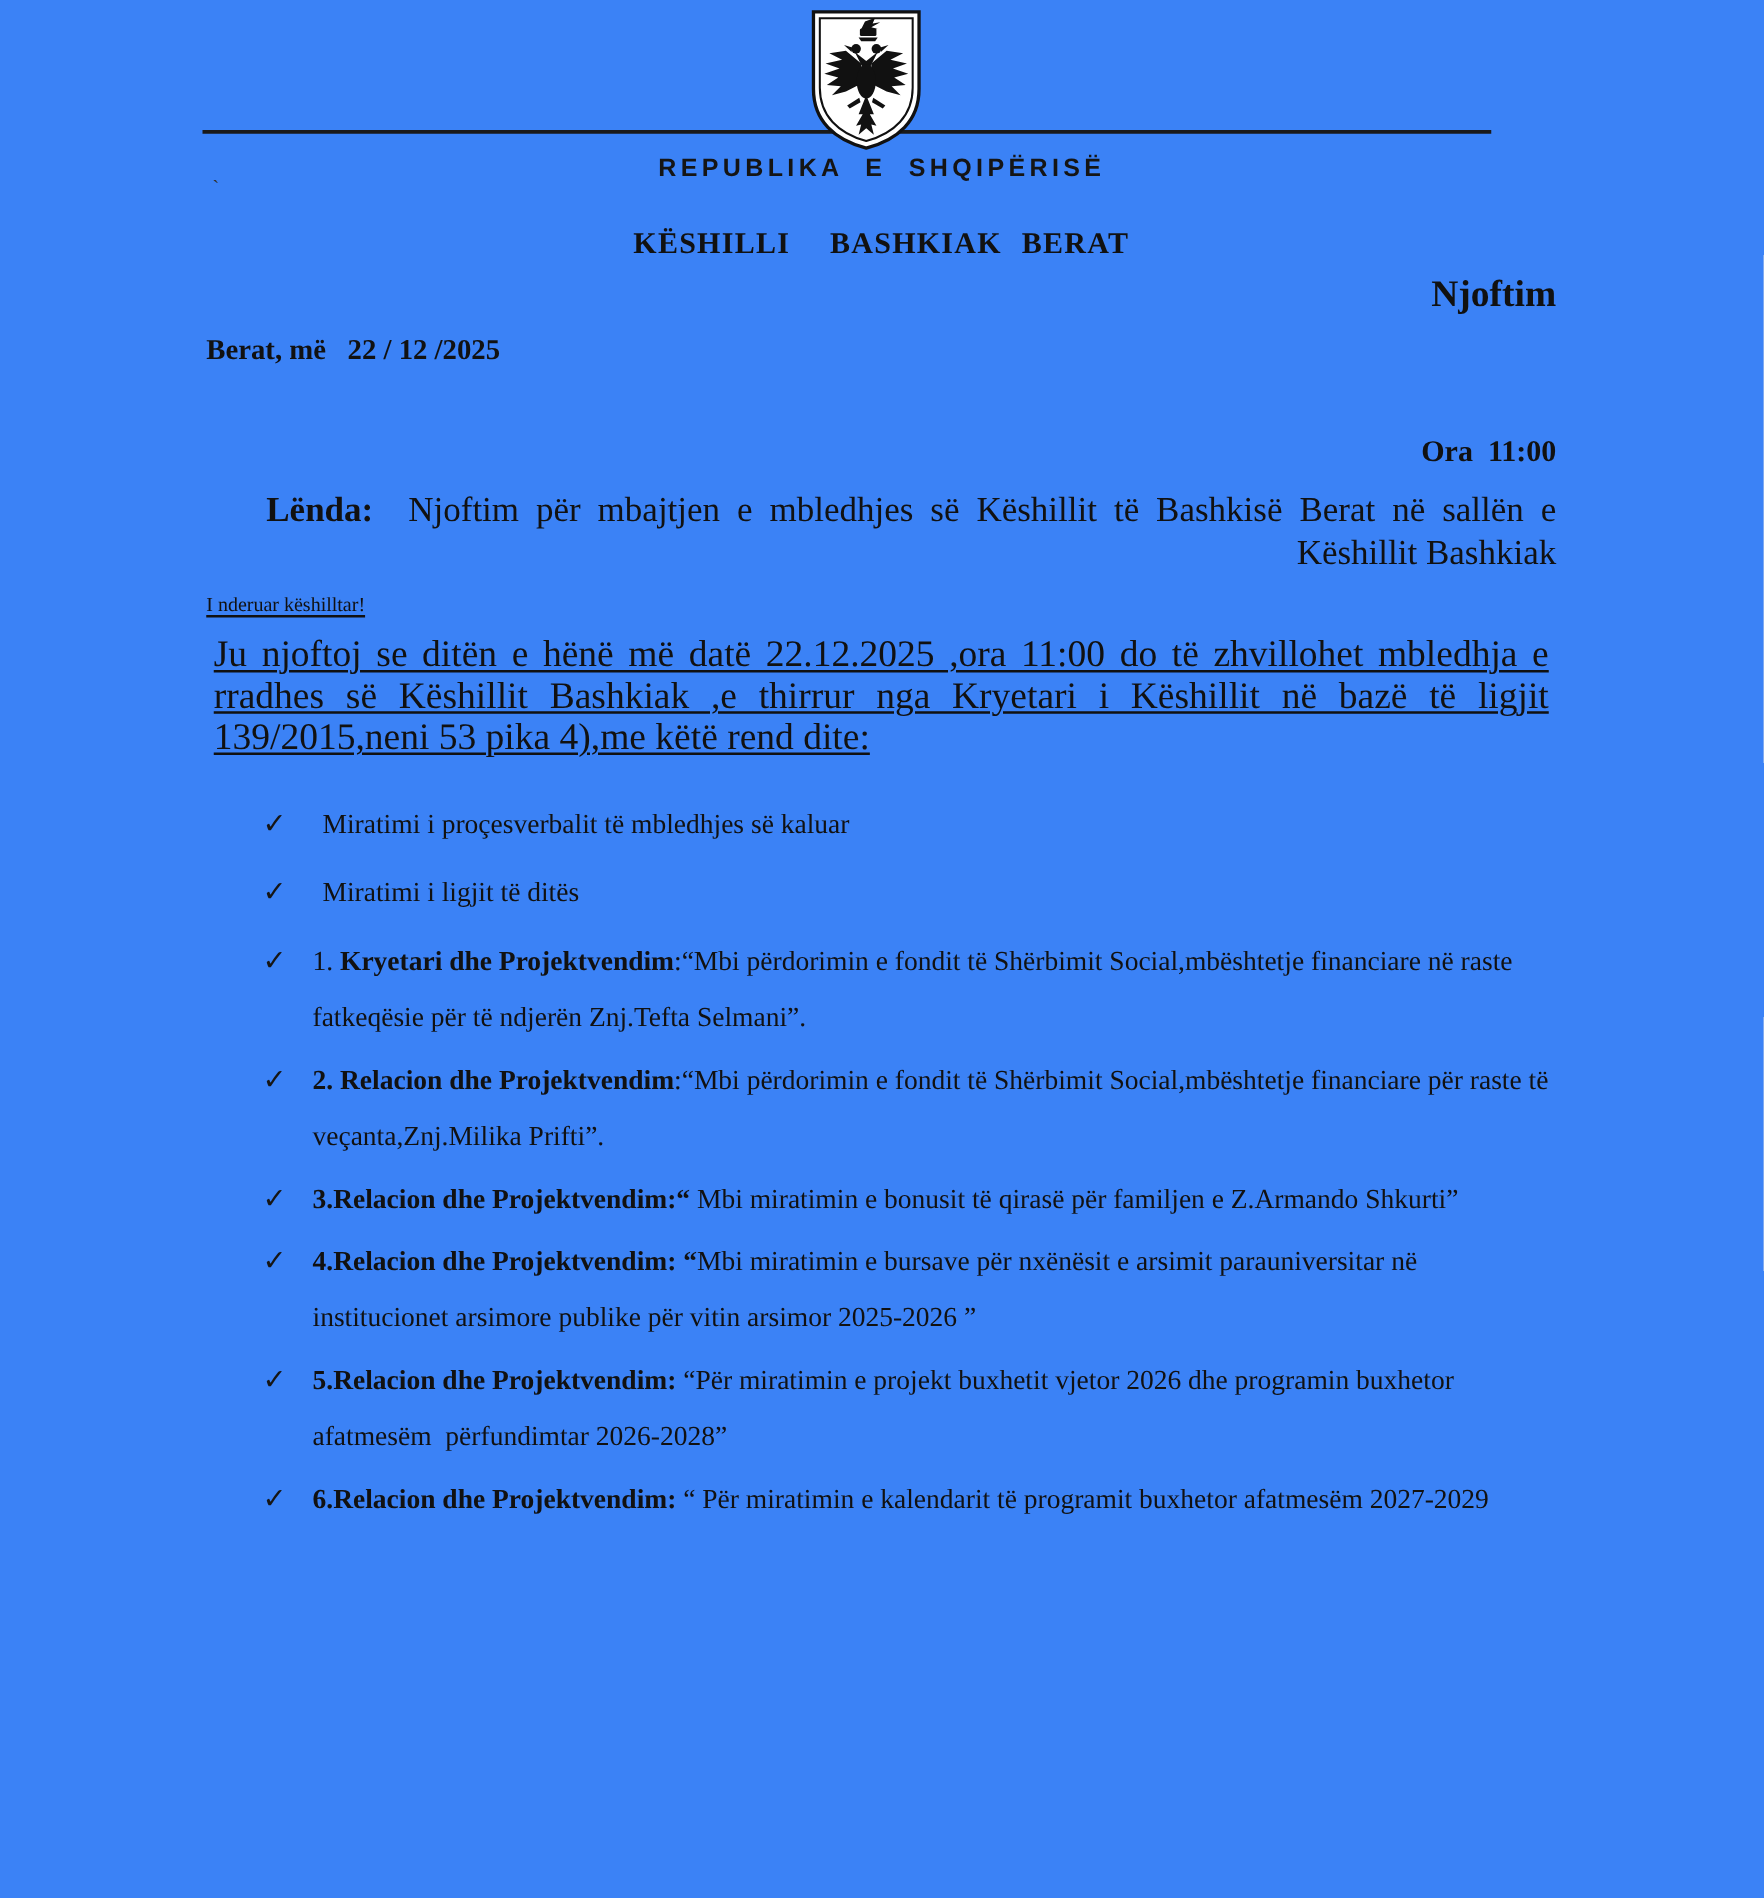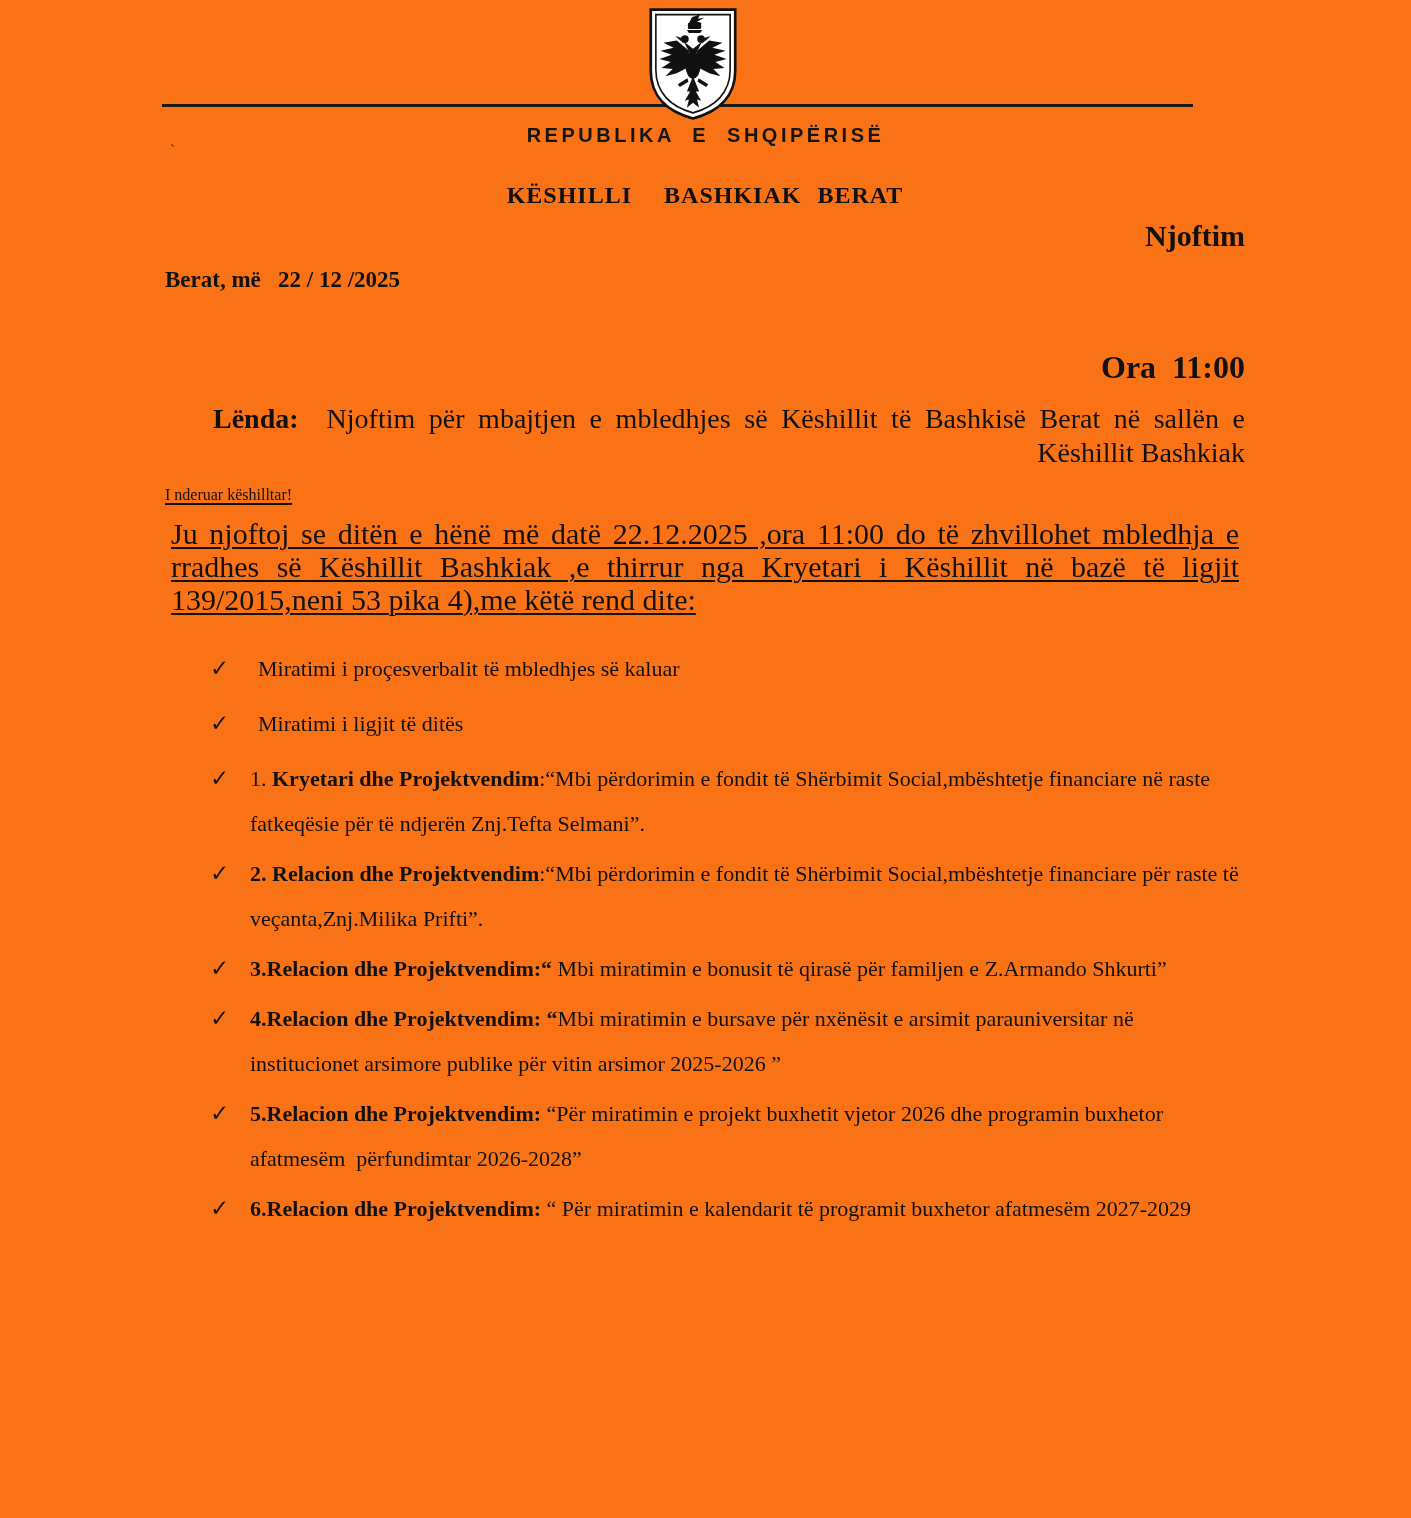--- a/index.html
+++ b/index.html
@@ -1,20 +1,20 @@
 <!DOCTYPE html>
 <html><head>
 <meta charset="utf-8">
 <style>
   html,body { margin:0; padding:0; background:#e8e8e8; }
   .page {
     position:relative;
     width:1411px; height:1518px;
     margin:0 auto;
-    background:#f97316;
+    background:#3b82f6;
     color:#111111;
     font-family:"Liberation Serif", serif;
     overflow:hidden;
   }
   
   .rule {
     position:absolute; top:104px; left:162px;
     width:1031px; height:3px; background:#1a1a1a;
   }
   .emblem {
@@ -45,21 +45,21 @@
   .doc-title {
     margin:10px 0 0 0; text-align:right;
     font-size:30px; font-weight:bold;
   }
   .date-line {
     margin-top:14px; text-align:left; padding-right:20px;
     font-size:23px; font-weight:bold; white-space:pre;
   }
   .time-line {
     margin-top:56px; text-align:right;
-    font-size:32px; font-weight:bold; white-space:pre;
+    font-size:24px; font-weight:bold; white-space:pre;
   }
   .subject {
     margin:16px 0 0 0; padding-left:48px;
     font-size:28px; line-height:34px;
     text-align:justify; text-align-last:right;
   }
   .subject-label { font-weight:bold; margin-right:28px; }
   .salutation {
     margin:8px 0 0 0;
     font-size:16px; line-height:33px;

